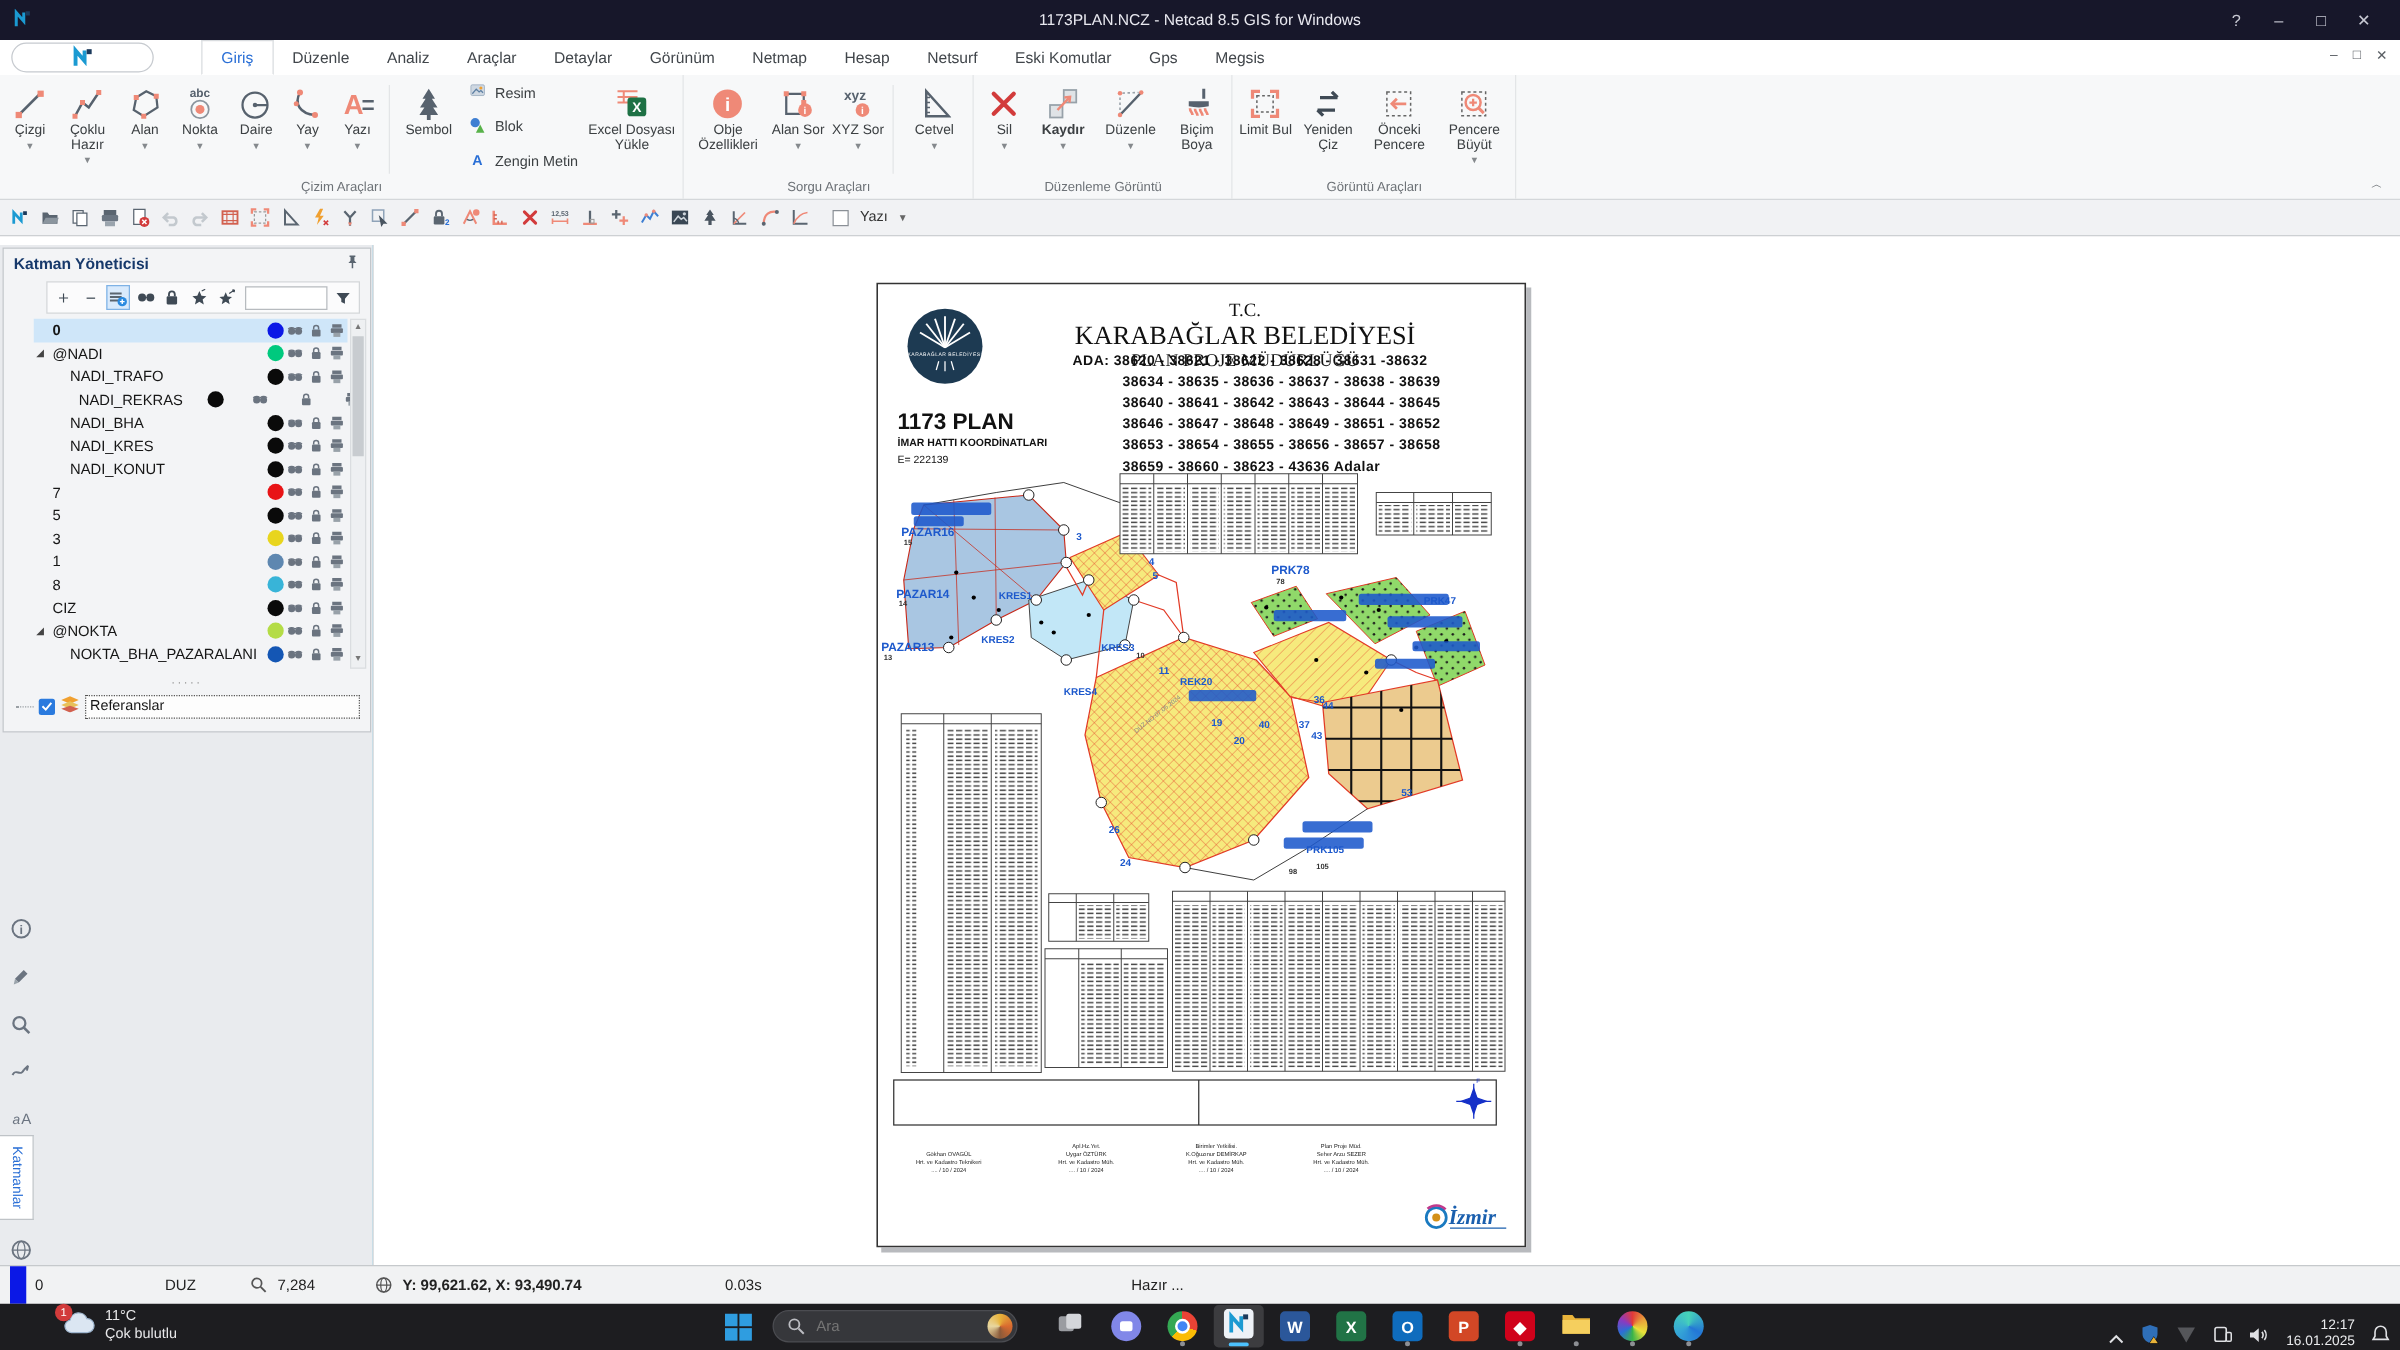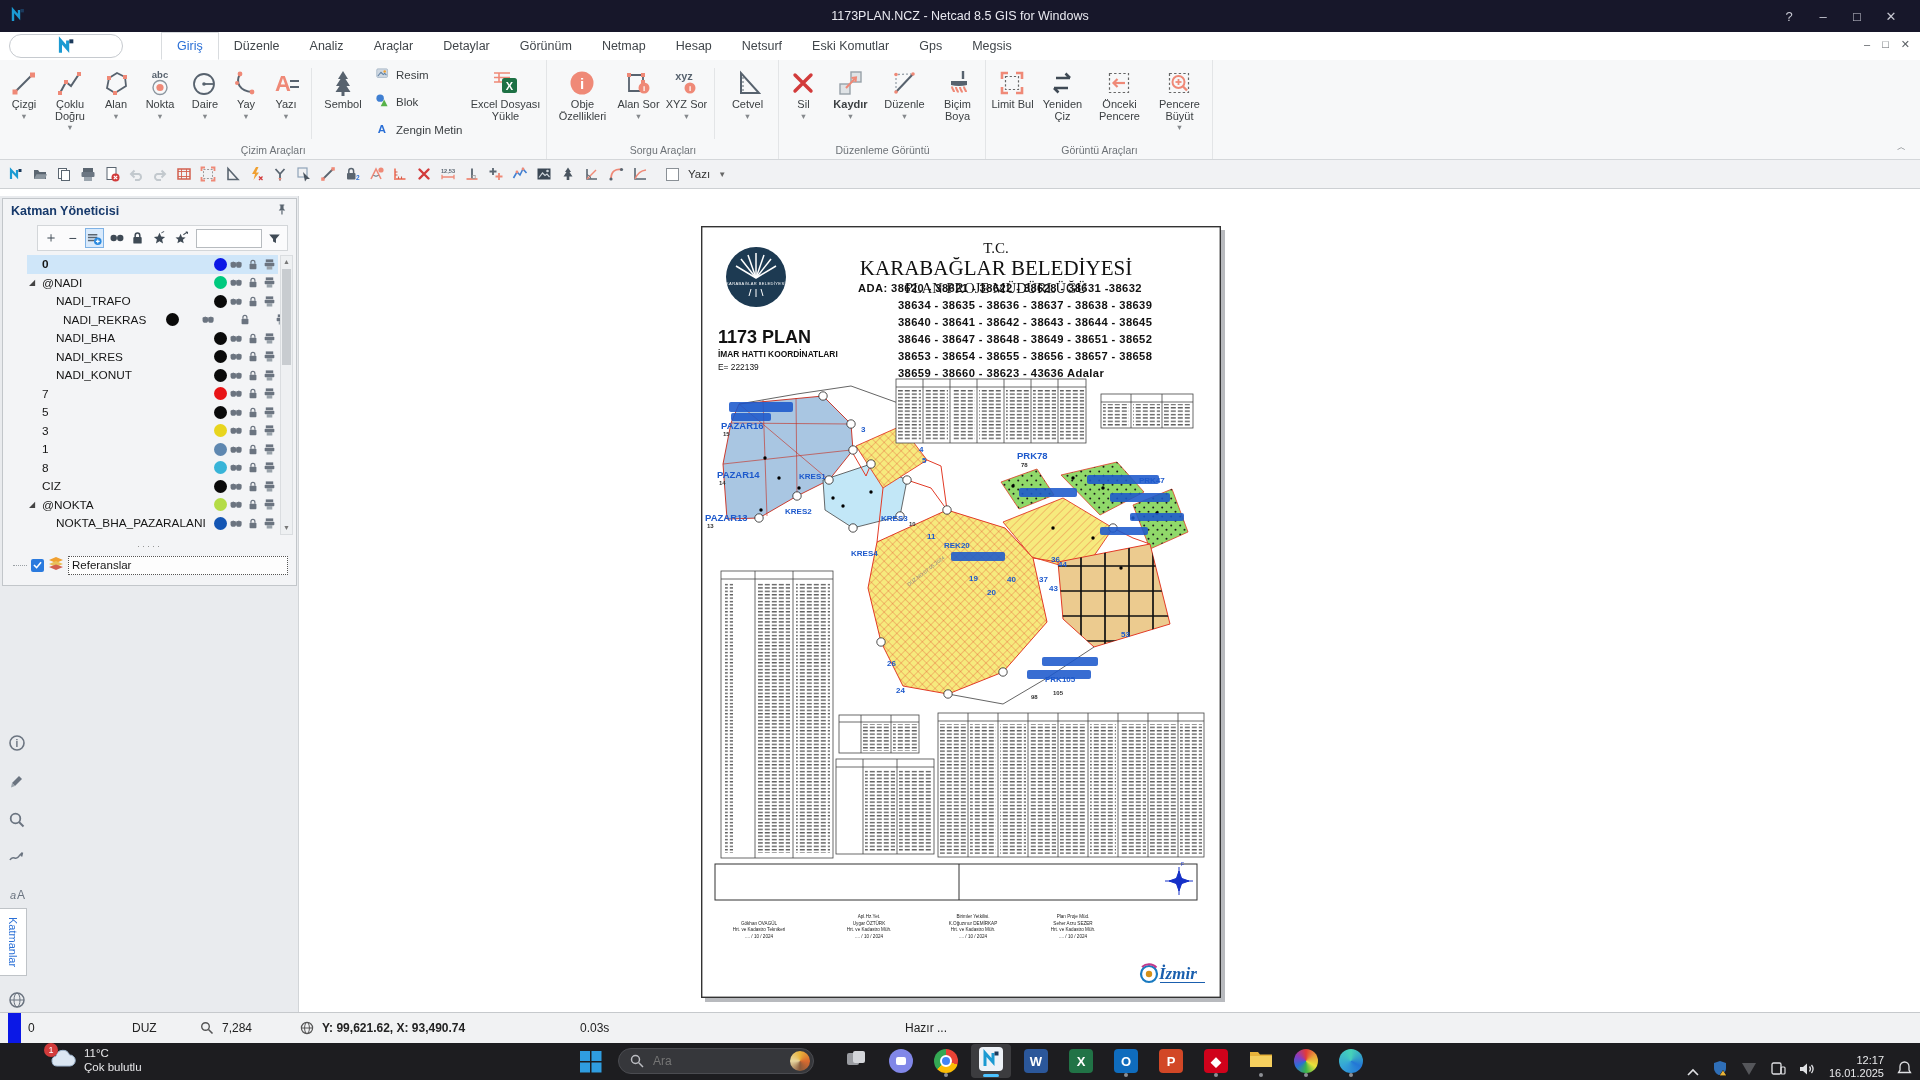--- a/index.html
+++ b/index.html
@@ -173,21 +173,21 @@
         </div>
         <div class="rbtn" style="width: 48px;">
           <div class="ricon">
             <svg width="28" height="28" viewBox="0 0 28 28">
               <polyline points="4,24 10,13 15,17 23,5" fill="none" stroke="#57626e" stroke-width="2"></polyline>
               <rect x="8" y="11" width="4" height="4" fill="#ef8977"></rect>
               <rect x="21" y="3" width="4" height="4" fill="#ef8977"></rect>
               <rect x="2" y="22" width="4" height="4" fill="#ef8977"></rect>
             </svg>
           </div>
-          <div class="rtext">Çoklu Doğru</div>
+          <div class="rtext">Çoklu Hazır</div>
           <div class="rarrow">▼</div>
         </div>
         <div class="rbtn" style="width: 40px;">
           <div class="ricon">
             <svg width="28" height="28" viewBox="0 0 28 28">
               <path d="M7 9 L15 4 L23 8 L24 17 L13 24 L5 19 Z" fill="none" stroke="#57626e" stroke-width="1.8"></path>
               <rect x="5" y="7" width="4" height="4" fill="#ef8977"></rect>
               <rect x="21" y="6" width="4" height="4" fill="#ef8977"></rect>
               <rect x="11" y="22" width="4" height="4" fill="#ef8977"></rect>
             </svg>

